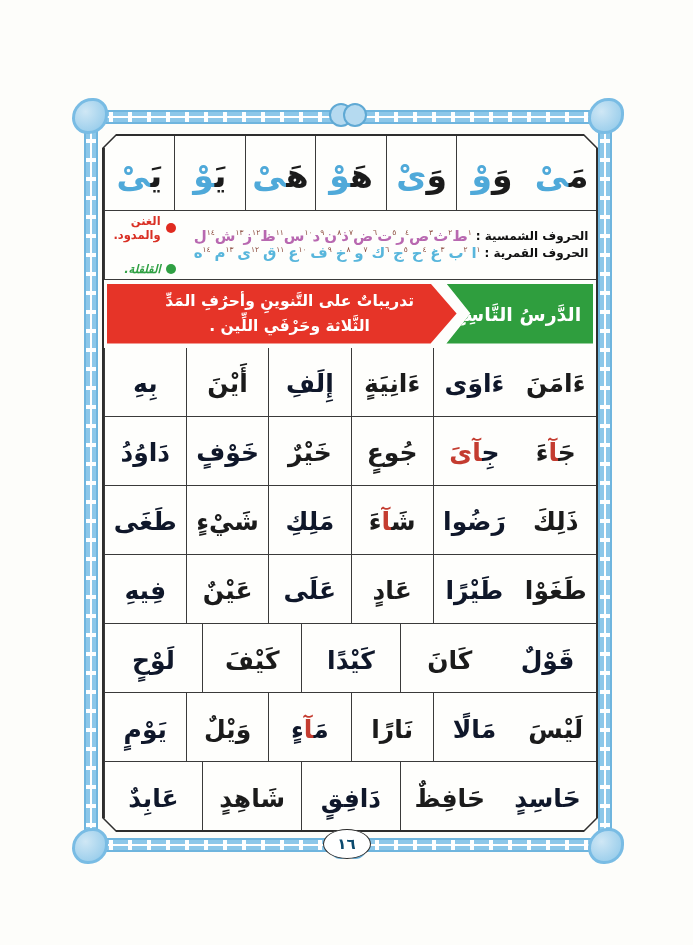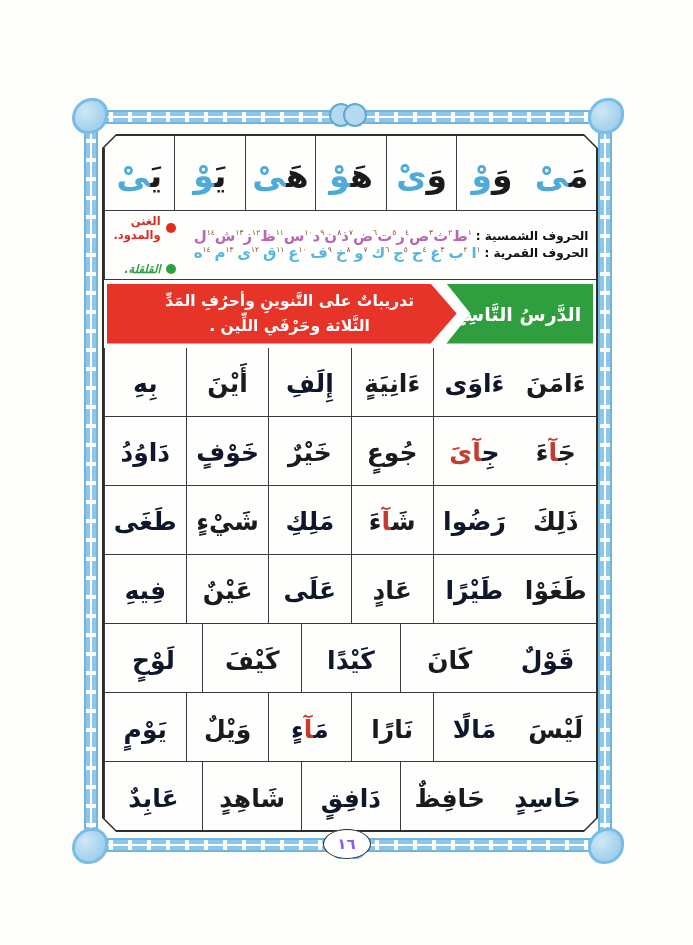--- a/index.html
+++ b/index.html
@@ -77,21 +77,21 @@
   .wg-row{flex:1;display:flex;flex-direction:row;border-top:1px solid #3a3a3a;}
   .wg-row:first-child{border-top:none;}
   .wg-cell{flex:1;display:flex;align-items:center;justify-content:center;direction:rtl;
     font-weight:700;font-size:25px;line-height:1;white-space:nowrap;overflow:visible;padding-top:4px;}
   .wg-cell:not(:first-child){border-left:1px solid #3a3a3a;}
   .c-k{color:#1b1b1b;} .c-b{color:#0f172a;} .c-r{color:#c43c30;}
 
   
   .page-oval{position:absolute;left:50%;top:829px;transform:translateX(-50%);
     width:46px;height:28px;background:#fff;border:1.6px solid #2b2b2b;border-radius:50%;
-    display:flex;align-items:center;justify-content:center;font-size:15px;font-weight:700;color:#8b5cf6;z-index:5;}
+    display:flex;align-items:center;justify-content:center;font-size:15px;font-weight:700;color:#0c4a6e;z-index:5;}
 </style>
 </head>
 <body>
 
 <div class="sheet">
 
   <div class="frame">
     <div class="chain chain-h chain-top"></div>
     <div class="chain chain-h chain-bottom"></div>
     <div class="chain chain-v chain-left"></div>

